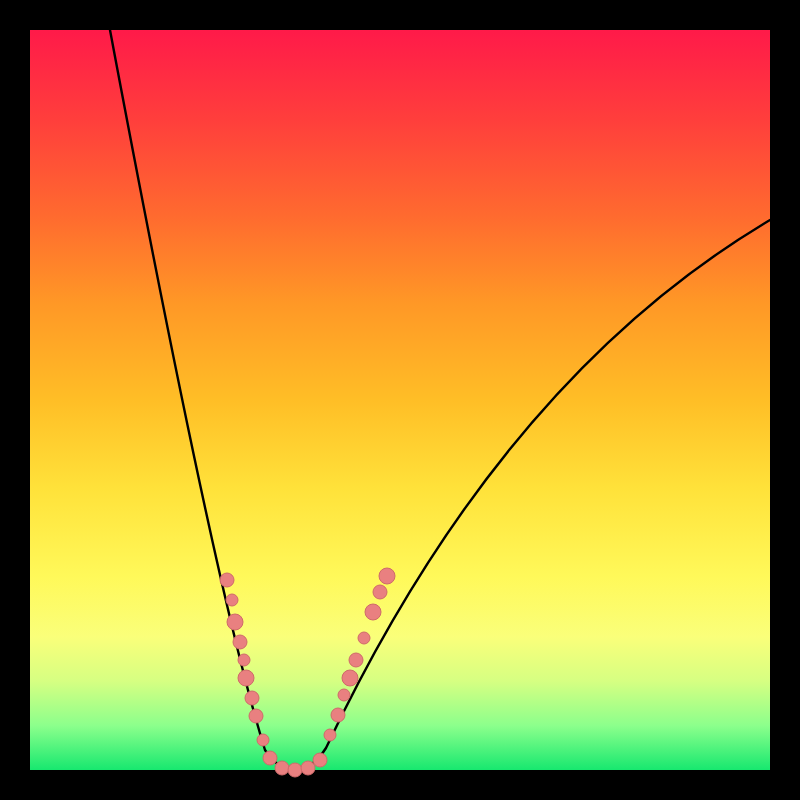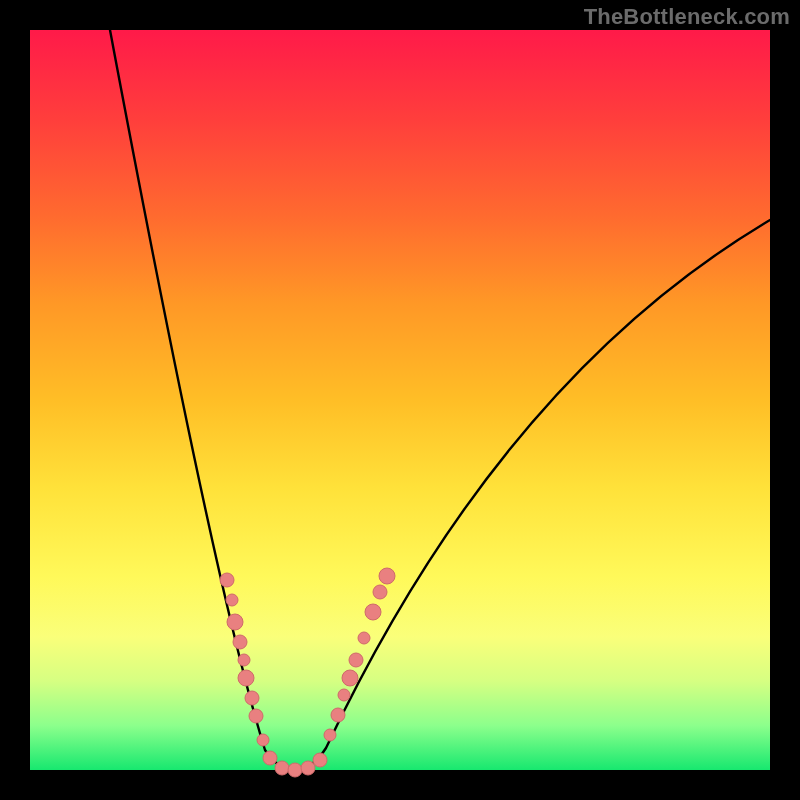--- a/index.html
+++ b/index.html
@@ -54,21 +54,20 @@
     top: 0;
     width: 740px;
     height: 740px;
     overflow: visible;
   }
 </style>
 </head>
 <body>
 
 <div class="frame">
-  <div class="watermark">TheBottleneck.com</div>
 
   <div class="plot">
     <svg class="curve" viewBox="0 0 740 740" preserveAspectRatio="none">
       <path id="curve-path" fill="none" stroke-width="2.4" stroke-linecap="round" stroke="#000000" d="M 80 0 Q 185 560 235 720 Q 248 740 265 740 Q 282 740 296 718 Q 470 350 740 190"></path>
       <g id="markers" stroke-width="1" fill="#e98080" stroke="#cf6a6a">
           <circle cx="197" cy="550" r="7"></circle>
           <circle cx="202" cy="570" r="6"></circle>
           <circle cx="205" cy="592" r="8"></circle>
           <circle cx="210" cy="612" r="7"></circle>
           <circle cx="214" cy="630" r="6"></circle>

